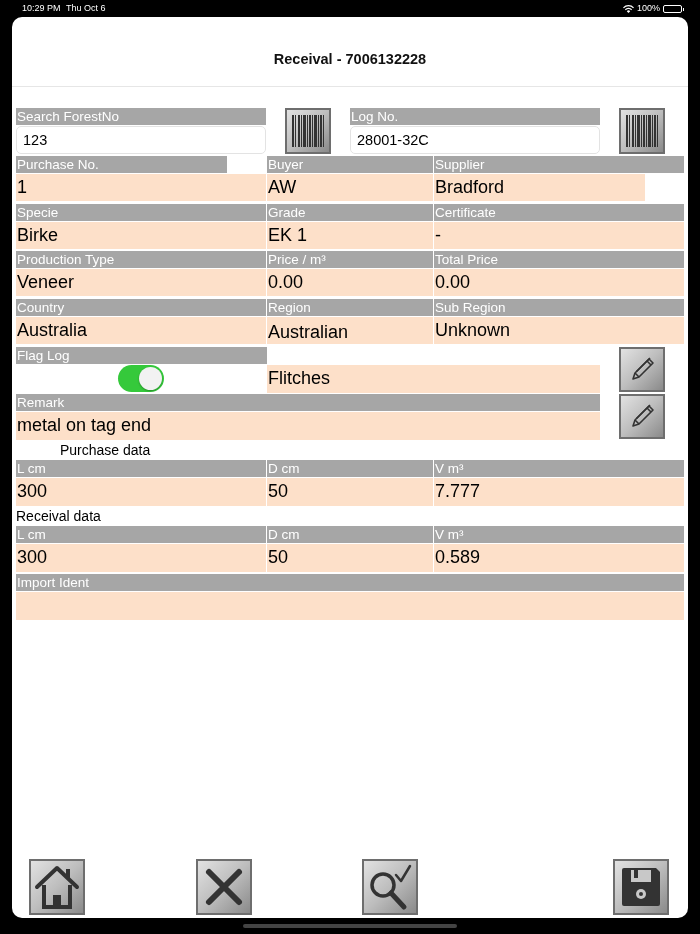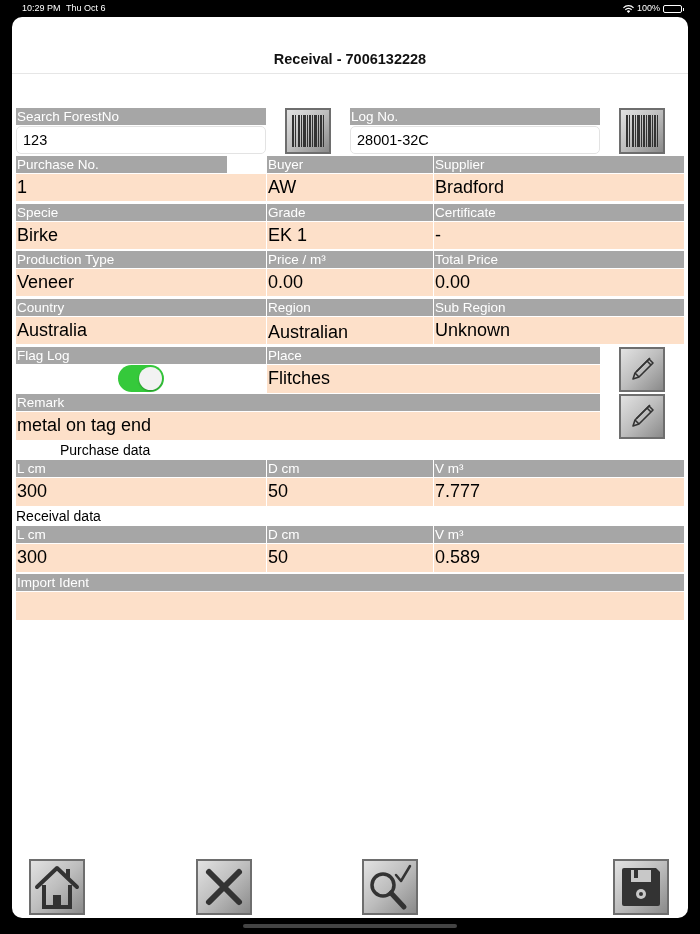--- a/index.html
+++ b/index.html
@@ -8,21 +8,21 @@
 
   .statusbar { position: absolute; left: 0; top: 0; width: 700px; height: 17px; color: #fff; font-size: 9px; }
   .statusbar .time { position: absolute; left: 22px; top: 3px; }
   .statusbar .date { position: absolute; left: 66px; top: 3px; }
   .statusbar .right { position: absolute; right: 18px; top: 3px; display: flex; align-items: flex-end; gap: 3px; }
   .battery { width: 19px; height: 8px; border: 1px solid #fff; border-radius: 2px; padding: 1px; position: relative; }
   .battery .fill { width: 100%; height: 100%; background: #fff; border-radius: 1px; }
   .battery::after { content: ""; position: absolute; right: -3px; top: 2px; width: 1px; height: 3px; background: #fff; }
 
   .sheet { position: absolute; left: 12px; top: 17px; width: 676px; height: 901px; background: #fff; border-radius: 10px; overflow: hidden; }
-  .navbar { position: absolute; left: 0; top: 0; width: 676px; height: 57px; border-bottom: 1px solid #e6e6e6; }
+  .navbar { position: absolute; left: 0; top: 0; width: 676px; height: 70px; border-bottom: 1px solid #e6e6e6; }
   .navbar .title { position: absolute; left: 0; right: 0; top: 34px; text-align: center; font-size: 14.5px; font-weight: bold; color: #111; }
 
   .hdr { position: absolute; background: #a6a6a6; color: #fff; font-size: 13.5px; line-height: 17px; height: 17px; padding-left: 1px; white-space: nowrap; overflow: hidden; }
   .val { position: absolute; background: #fde0c9; color: #000; font-size: 18px; line-height: 27px; height: 27px; padding-left: 1px; white-space: nowrap; overflow: hidden; }
   .sep { border-left: 1px solid #fff; }
   .input { position: absolute; background: #fff; border: 1px solid #e3e3e3; border-radius: 5px; height: 28px; font-size: 14.5px; line-height: 26px; padding-left: 6px; color: #000; }
   .plain { position: absolute; font-size: 14px; color: #000; }
 
   .ibtn { position: absolute; border: 2px solid #6e6e6e; background: linear-gradient(135deg, #e2e2e2 0%, #bdbdbd 50%, #8a8a8a 100%); display: flex; align-items: center; justify-content: center; }
   .ibtn svg { display: block; }
@@ -94,21 +94,21 @@
           <rect x="32" y="0" width="1" height="32"></rect>
         </g>
       </svg>
   </div>
 
   <div class="hdr" style="left:4px;top:139px;width:211px;">Purchase No.</div>
   <div class="hdr sep" style="left:254px;top:139px;width:167px;">Buyer</div>
   <div class="hdr sep" style="left:421px;top:139px;width:251px;">Supplier</div>
   <div class="val" style="left:4px;top:157px;width:251px;">1</div>
   <div class="val sep" style="left:254px;top:157px;width:167px;">AW</div>
-  <div class="val sep" style="left:421px;top:157px;width:251px;">Bradford</div>
+  <div class="val sep" style="left:421px;top:157px;width:212px;">Bradford</div>
 
   <div class="hdr" style="left:4px;top:187px;width:251px;">Specie</div>
   <div class="hdr sep" style="left:254px;top:187px;width:167px;">Grade</div>
   <div class="hdr sep" style="left:421px;top:187px;width:251px;">Certificate</div>
   <div class="val" style="left:4px;top:205px;width:251px;">Birke</div>
   <div class="val sep" style="left:254px;top:205px;width:167px;">EK 1</div>
   <div class="val sep" style="left:421px;top:205px;width:251px;">-</div>
 
   <div class="hdr" style="left:4px;top:234px;width:251px;">Production Type</div>
   <div class="hdr sep" style="left:254px;top:234px;width:167px;">Price / m³</div>
@@ -118,21 +118,20 @@
   <div class="val sep" style="left:421px;top:252px;width:251px;">0.00</div>
 
   <div class="hdr" style="left:4px;top:282px;width:251px;">Country</div>
   <div class="hdr sep" style="left:254px;top:282px;width:167px;">Region</div>
   <div class="hdr sep" style="left:421px;top:282px;width:251px;">Sub Region</div>
   <div class="val" style="left:4px;top:300px;width:251px;">Australia</div>
   <div class="val sep" style="left:254px;top:300px;width:167px;line-height:31px;">Australian</div>
   <div class="val sep" style="left:421px;top:300px;width:251px;">Unknown</div>
 
   <div class="hdr" style="left:4px;top:330px;width:251px;">Flag Log</div>
-  <div class="hdr sep" style="left:254px;top:330px;width:334px;">Place</div>
   <div class="toggle" style="left:106px;top:348px;">
       <div class="knob"></div>
     </div>
   <div class="val sep" style="left:254px;top:348px;width:334px;height:28px;">Flitches</div>
   <div class="ibtn" style="left:607px;top:330px;width:46px;height:45px;">
     <svg width="30" height="30" viewBox="0 0 30 30">
         <g fill="none" stroke="#333" stroke-width="1.6" stroke-linejoin="round">
           <path d="M6 24 L8 18 L22 4 L26 8 L12 22 Z"></path>
           <path d="M8 18 L12 22"></path>
           <path d="M20 6 L24 10"></path>

